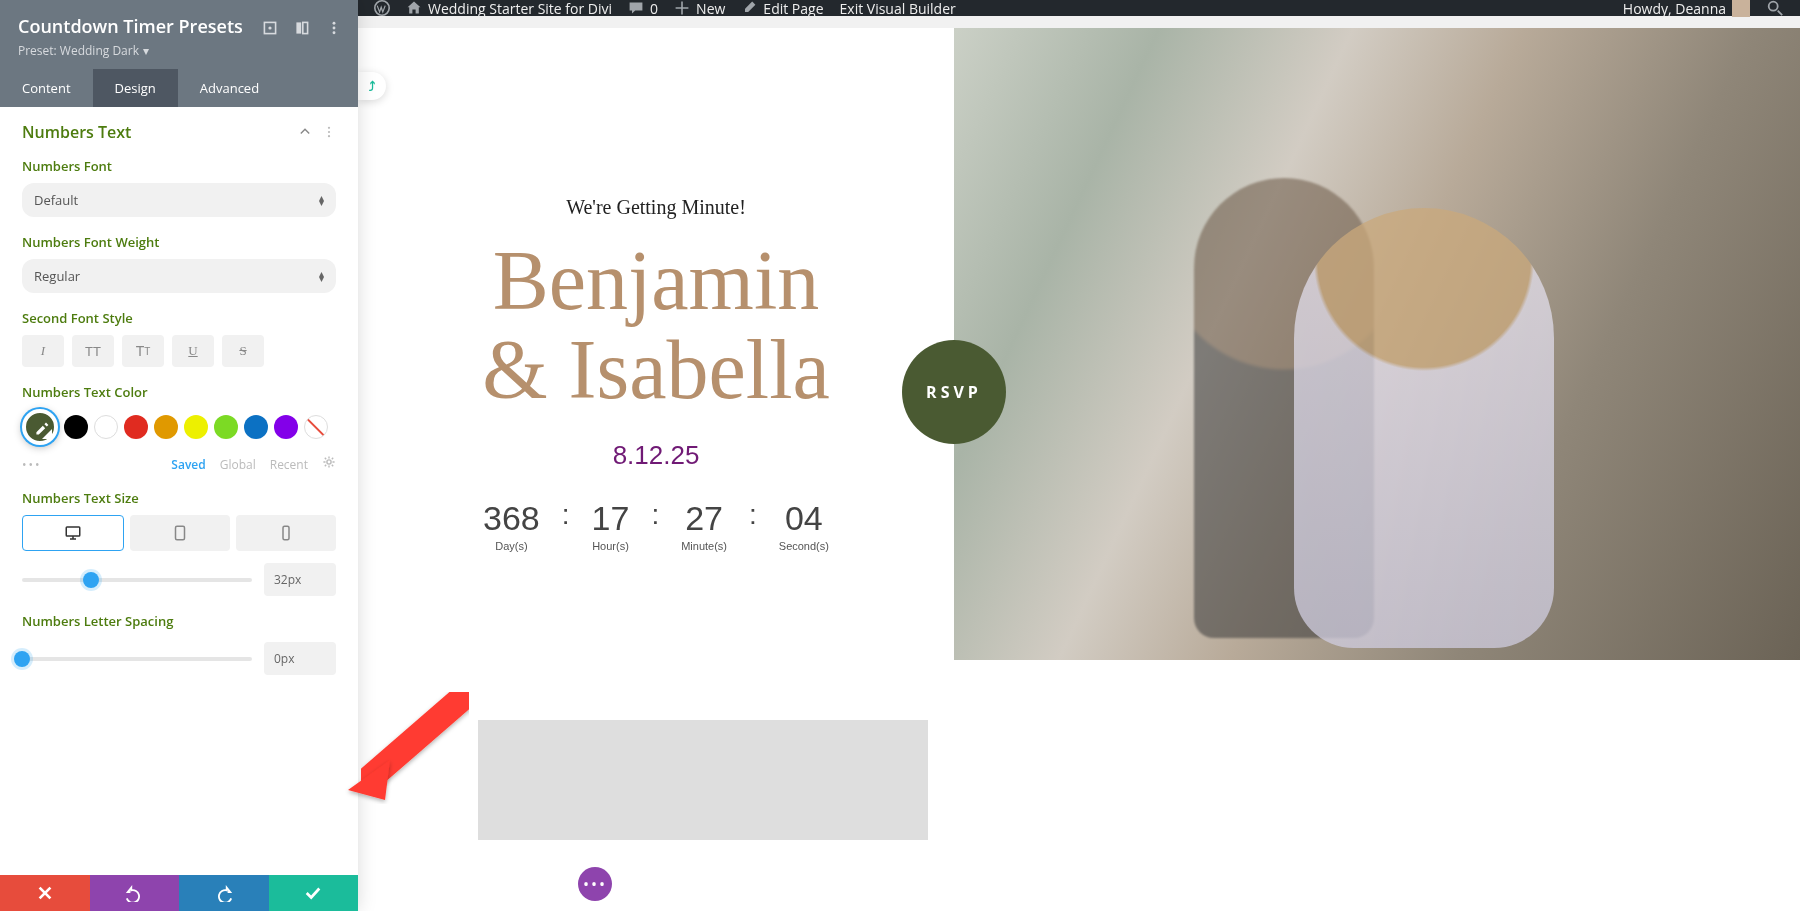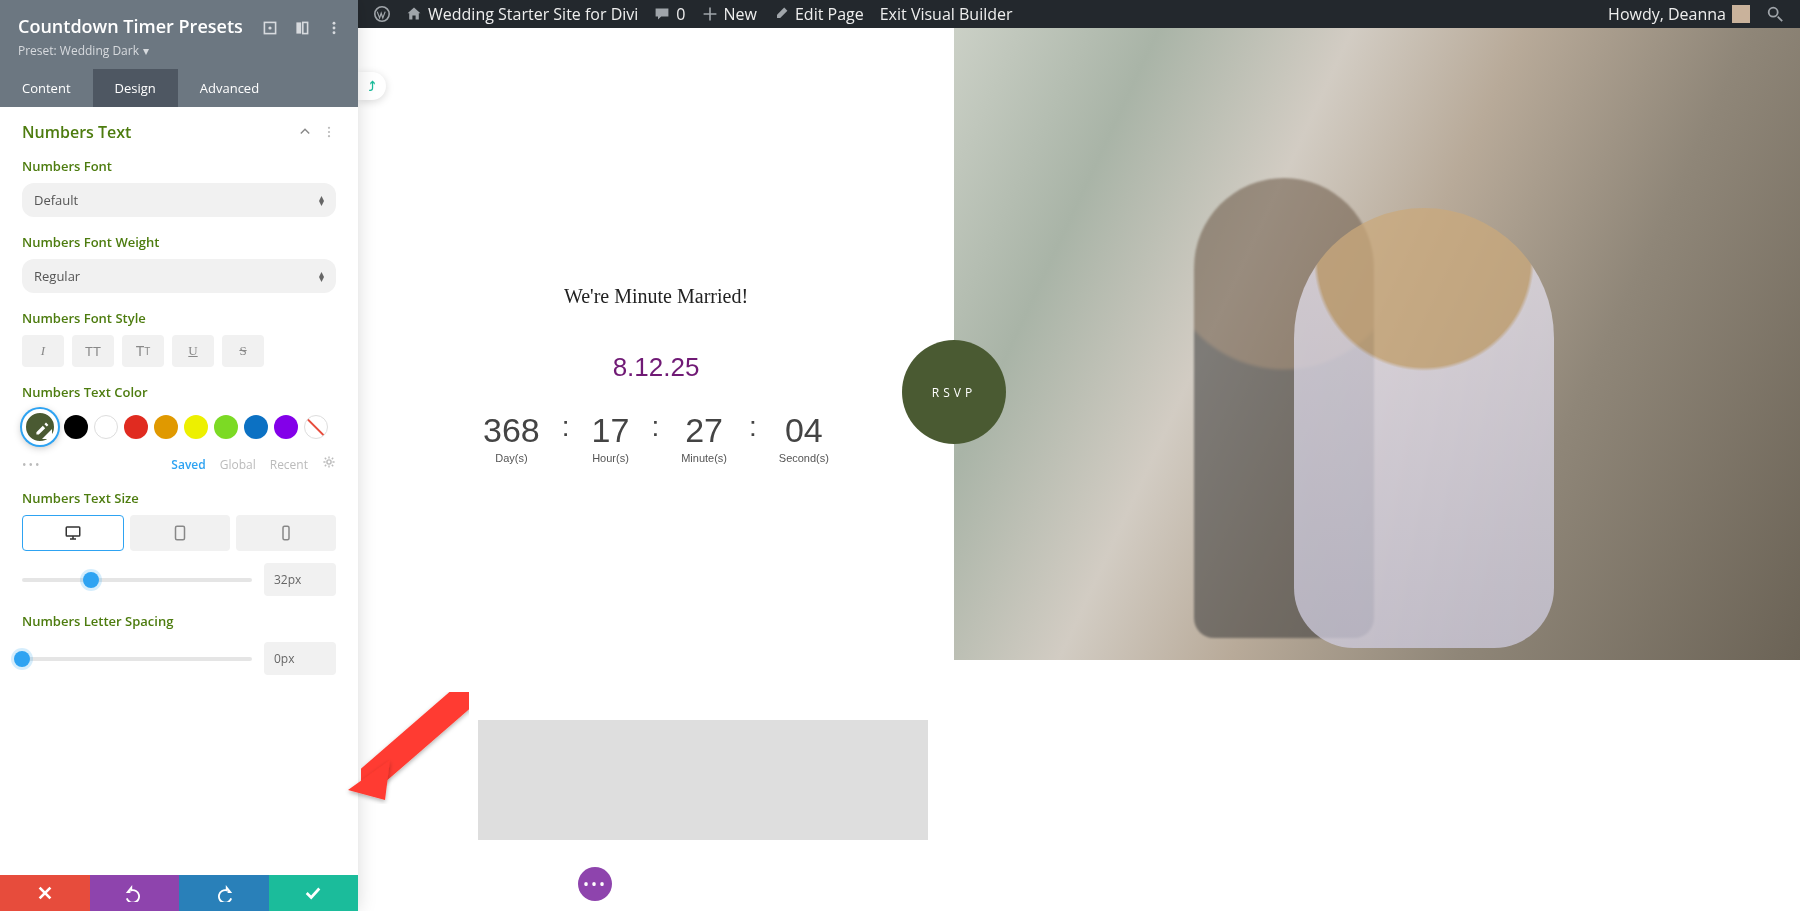--- a/index.html
+++ b/index.html
@@ -1,19 +1,19 @@
 <!DOCTYPE html>
 <html><head>
 <meta charset="utf-8">
 <style>
   * { box-sizing: border-box; margin: 0; padding: 0; }
   body { font-family: "Open Sans", -apple-system, Helvetica, Arial, sans-serif; font-size: 13px; color: #333; overflow: hidden; width: 1800px; height: 911px; position: relative; background: #f1f1f1; }
 
   
-  .wp-admin-bar { position: absolute; top: 0; left: 358px; right: 0; height: 28px; background: #23282d; color: #eee; display: flex; align-items: center; padding: 0 8px; font-size: 16px; z-index: 5; }
+  .wp-admin-bar { position: absolute; top: 0; left: 358px; right: 0; height: 16px; background: #23282d; color: #eee; display: flex; align-items: center; padding: 0 8px; font-size: 14px; z-index: 5; }
   .wp-admin-bar .ab-item { display: flex; align-items: center; padding: 0 8px; height: 100%; cursor: pointer; color: #eee; gap: 6px; }
   .wp-admin-bar .spacer { flex: 1; }
   .wp-admin-bar svg { width: 16px; height: 16px; fill: #a0a5aa; }
   .wp-admin-bar .avatar { width: 18px; height: 18px; background: #c9b29b; display: inline-block; }
   .wp-admin-bar .search-ico svg { width: 18px; height: 18px; }
 
   
   .settings-panel { position: absolute; top: 0; left: 0; width: 358px; height: 100%; background: #fff; display: flex; flex-direction: column; z-index: 20; box-shadow: 0 0 18px rgba(0,0,0,.15); }
   .panel-head { background: #6c7781; color: #fff; padding: 14px 18px 10px; position: relative; }
   .panel-head h2 { font-size: 18px; font-weight: 600; }
@@ -87,21 +87,21 @@
   .hero-left { flex: 0 0 596px; background: #fff; display: flex; flex-direction: column; align-items: center; justify-content: center; position: relative; padding-top: 60px; }
   .hero-left .pretitle { font-family: Georgia, serif; font-size: 20px; color: #222; margin-bottom: 18px; }
   .hero-left .names { font-family: Georgia, "Times New Roman", serif; font-size: 84px; line-height: 1.05; color: #b6906d; text-align: center; font-weight: 400; }
   .hero-left .date { font-family: Liberation Sans, sans-serif; font-size: 26px; color: #701a75; margin-top: 26px; }
   .countdown { display: flex; gap: 22px; margin-top: 28px; align-items: flex-start; font-family: "Helvetica Neue", Arial, sans-serif;}
   .countdown .seg { text-align: center; }
   .countdown .num { font-size: 34px; color: #444; font-weight: 300; }
   .countdown .lbl { font-size: 11px; color: #555; margin-top: 2px; }
   .countdown .colon { font-size: 28px; color: #444; }
 
-  .rsvp-badge { position: absolute; right: -52px; top: 312px; width: 104px; height: 104px; background: #4a5a32; color: #fff; border-radius: 50%; display: flex; align-items: center; justify-content: center; letter-spacing: 4px; font-size: 12px; font-weight: 400; z-index: 3; }
+  .rsvp-badge { position: absolute; right: -52px; top: 312px; width: 104px; height: 104px; background: #4a5a32; color: #fff; border-radius: 50%; display: flex; align-items: center; justify-content: center; letter-spacing: 4px; font-size: 16px; font-weight: 700; z-index: 3; }
 
   .hero-right { flex: 1; background: linear-gradient(115deg, #cbd0c6 0%, #a9b4a7 18%, #d2ccc3 35%, #b8aa99 50%, #8f8678 70%, #6b6356 100%); position: relative; overflow: hidden; }
   
   .hero-right::before { content: ""; position: absolute; left: 240px; top: 150px; width: 180px; height: 460px; background: radial-gradient(circle at 50% 15%, #6b5846 0 30%, transparent 31%), linear-gradient(#3a3a3a, #3a3a3a); border-radius: 90px 90px 20px 20px; opacity: .55; filter: blur(1px);}
   .hero-right::after { content: ""; position: absolute; left: 340px; top: 180px; width: 260px; height: 440px; background: radial-gradient(circle at 50% 12%, #caa97c 0 26%, transparent 27%), linear-gradient(#e6e2ee, #d0cde0); border-radius: 130px 130px 60px 60px; opacity: .75; filter: blur(.5px);}
 
   .below-hero { padding: 60px 120px 0; }
   .map-block { width: 450px; height: 120px; background: #dedede; }
 
   
@@ -223,21 +223,21 @@
 
     <div class="field">
       <span class="field-label">Numbers Font Weight</span>
       <div class="select">
         <span>Regular</span>
         <span class="chev">▴<br>▾</span>
       </div>
     </div>
 
     <div class="field">
-      <span class="field-label">Numbers Font Style</span>
+      <span class="field-label">Second Font Style</span>
       <div class="btn-row">
         <div class="sq-btn">
             <i>I</i>
           </div>
         <div class="sq-btn" style="font-family:Arial">TT</div>
         <div class="sq-btn" style="font-family:Arial">
             <span style="font-size:14px">T</span>
             <span style="font-size:10px">T</span>
           </div>
         <div class="sq-btn">
@@ -344,21 +344,25 @@
   </div>
 </div>
 
 <div class="drag-tab">
     <span>⤴</span>
   </div>
 
 <div class="canvas">
   <div class="hero">
     <div class="hero-left">
-      <div class="pretitle">We're Minute Married!</div>
+      <div class="pretitle">We're Getting Minute!</div>
+      <div class="names">
+        <span>Benjamin</span><br>
+        <span>&amp; Isabella</span>
+      </div>
       <div class="date">8.12.25</div>
       <div class="countdown">
         <div class="seg">
           <div class="num">368</div>
           <div class="lbl">Day(s)</div>
         </div>
         <div class="colon">:</div>
         <div class="seg">
           <div class="num">17</div>
           <div class="lbl">Hour(s)</div>

